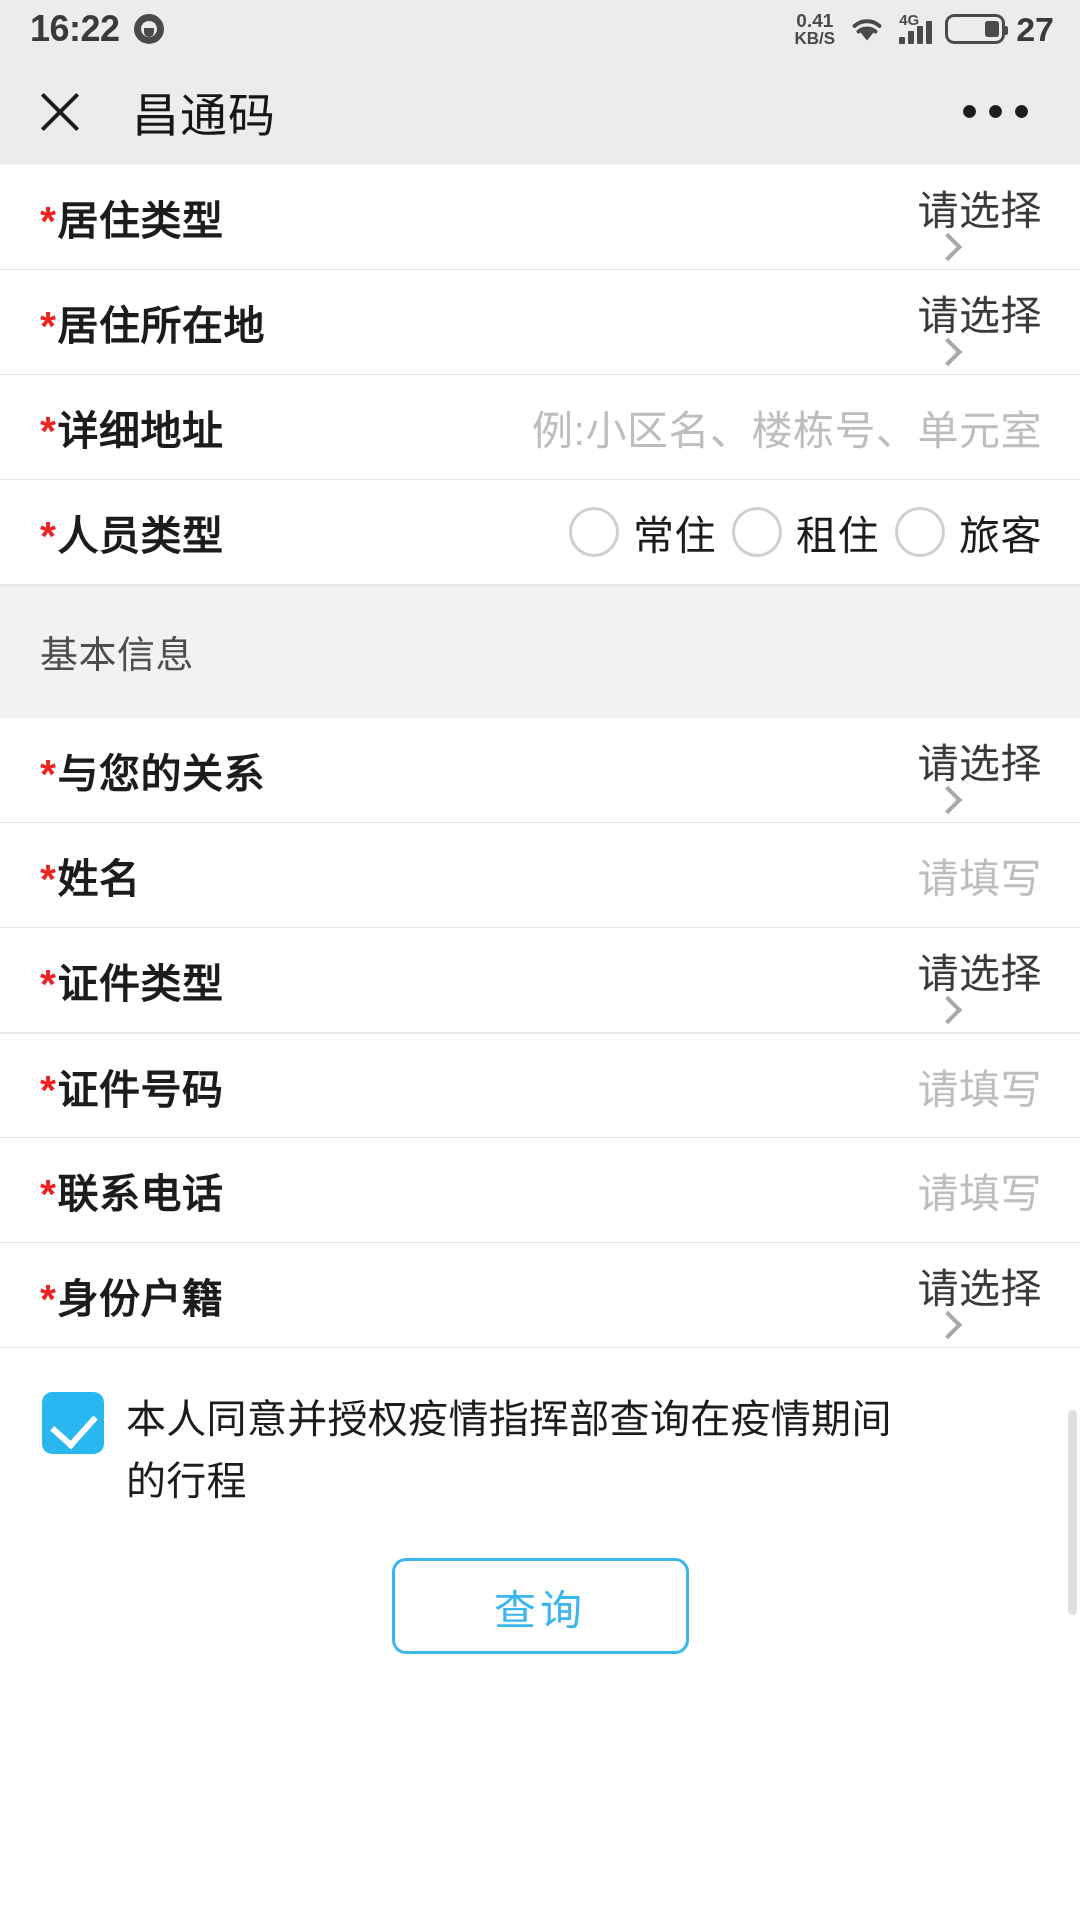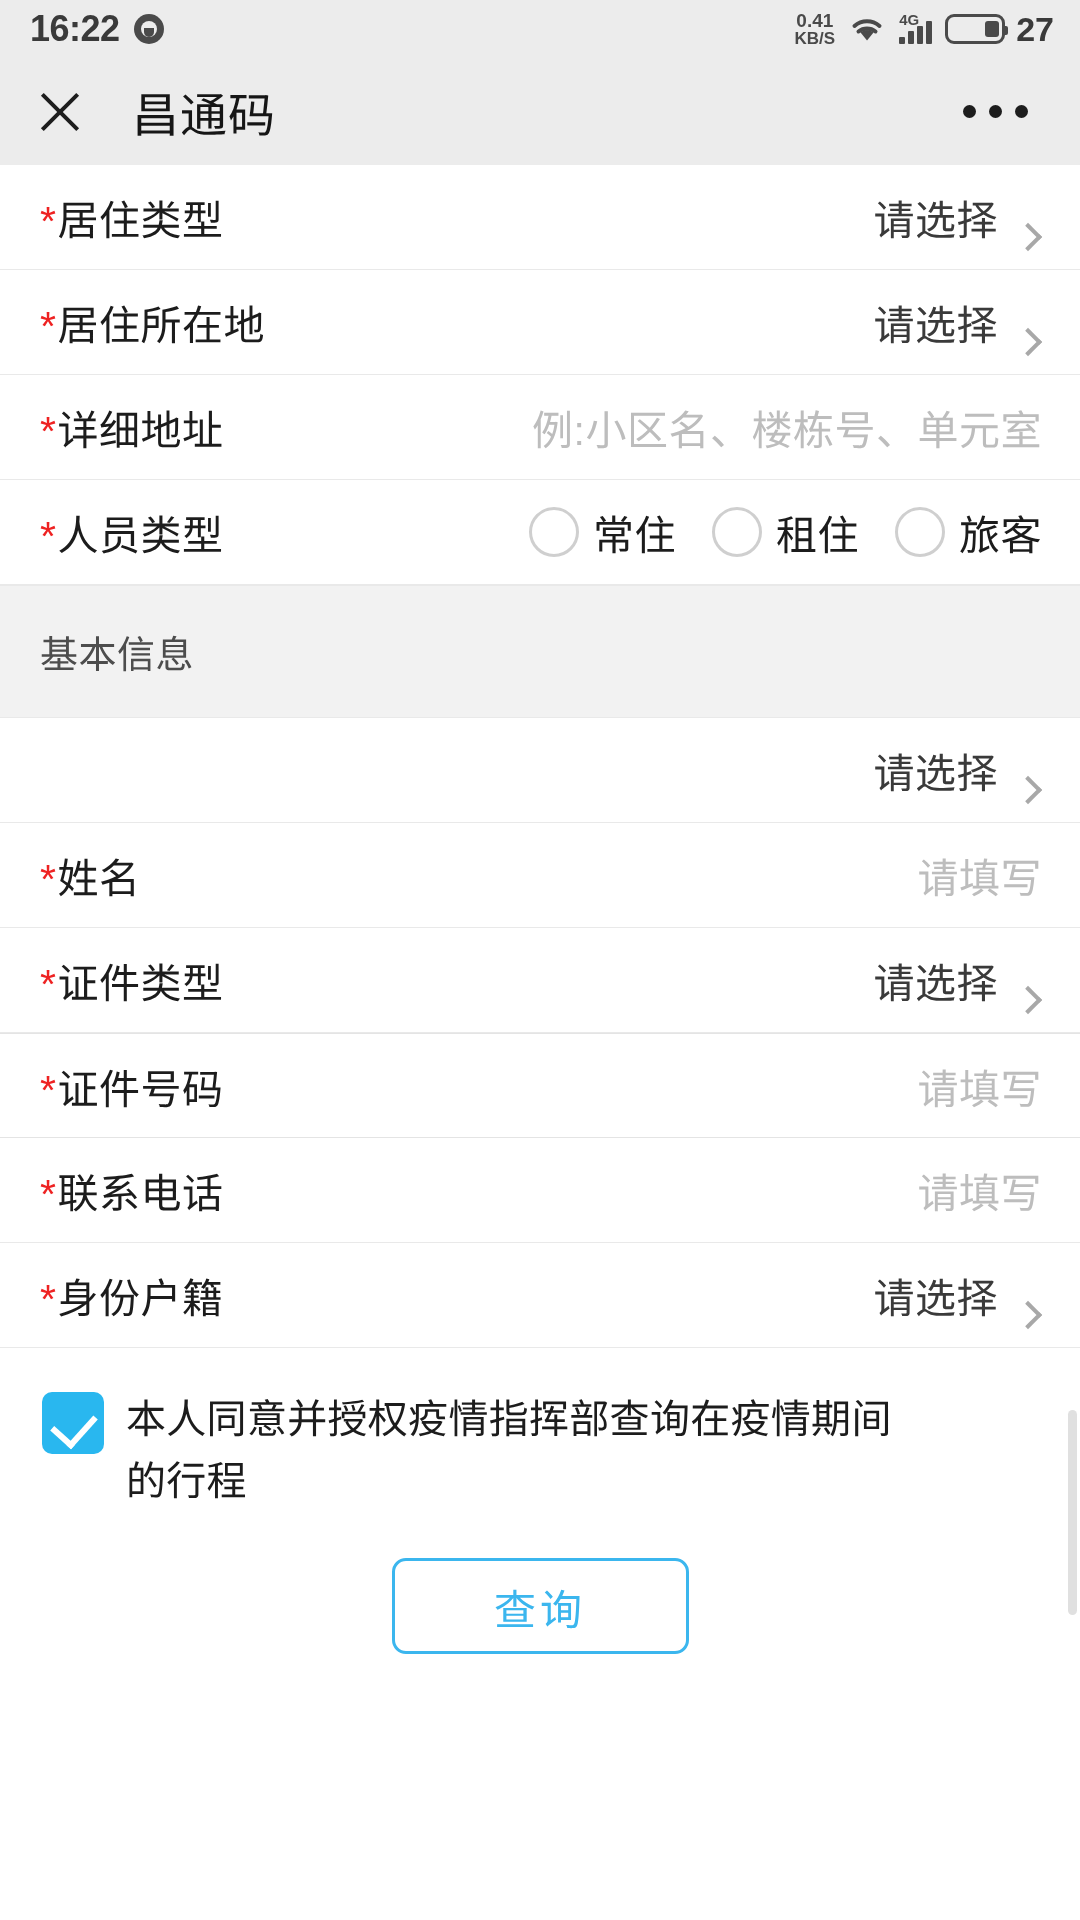--- a/index.html
+++ b/index.html
@@ -61,37 +61,37 @@
   
   .scroll-area{ position:relative; background:#fff; }
 
   .row{
     height:105px; background:#fff;
     display:flex; align-items:center;
     padding:0 38px 0 40px;
     border-bottom:1px solid #e9e9e9;
     position:relative;
   }
-  .label{ font-size:41px; color:#1c1c1c; white-space:nowrap; letter-spacing:0.5px;}
+  .label{ font-size:41px; color:#1c1c1c; white-space:nowrap; letter-spacing:0.5px;font-weight:bold;}
   .req{ color:#ee2222; font-size:41px; margin-right:1px; }
-  .right{ margin-left:auto; display:flex; align-items:flex-end; }
+  .right{ margin-left:auto; display:flex; align-items:flex-start;flex-direction:column; }
   .val-select{ font-size:41px; color:#3a3a3a; letter-spacing:0.5px;}
   .chev{ width:20px; height:20px; border-right:4px solid #a8a8a8; border-top:4px solid #a8a8a8;
          transform:rotate(45deg); margin-left:20px; margin-right:4px; flex:none;}
   .addr-input{ font-size:41px; color:#bdbdbd; margin-left:auto; letter-spacing:0.5px;}
 
   .section-head{
     height:133px; background:#f2f2f2;
     display:flex; align-items:center; padding:0 40px;
     border-bottom:1px solid #e9e9e9; border-top:1px solid #e9e9e9;
   }
   .section-head .t{ font-size:38px; color:#4d4d4d; letter-spacing:0.5px;}
 
   
-  .radios{ margin-left:auto; display:flex; align-items:center; gap:36px;}
+  .radios{ margin-left:auto; display:flex; align-items:center; gap:16px;}
   .radio-opt{ display:flex; align-items:center; gap:14px; cursor:pointer;}
   .radio-dot{ width:50px; height:50px; border:3px solid #cfcfcf; border-radius:50%;
               background:#fff; flex:none;}
   .radio-label{ font-size:41px; color:#1c1c1c; letter-spacing:0.5px;}
 
   
   .row.focused{ border:1px solid #e4e4e4; border-left:none; border-right:none; }
 
   
   .scrollbar{
@@ -208,20 +208,21 @@
         <span class="radio-label">旅客</span>
       </span>
     </span>
   </div>
 
   <div class="section-head">
     <span class="t">基本信息</span>
   </div>
 
   <div class="row">
+    <span class="label"><span class="req">*</span><span>与您的关系</span></span>
     <span class="right">
       <span class="val-select">请选择</span>
       <span class="chev"></span>
     </span>
   </div>
 
   <div class="row">
     <span class="label"><span class="req">*</span><span>姓名</span></span>
     <span class="addr-input">请填写</span>
   </div>

